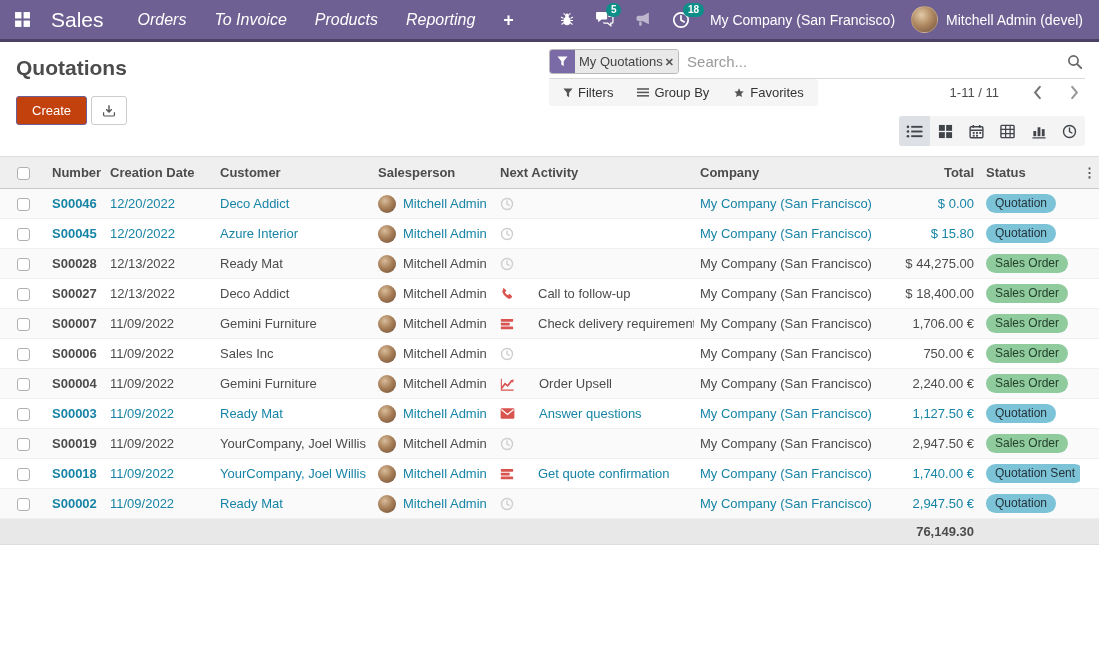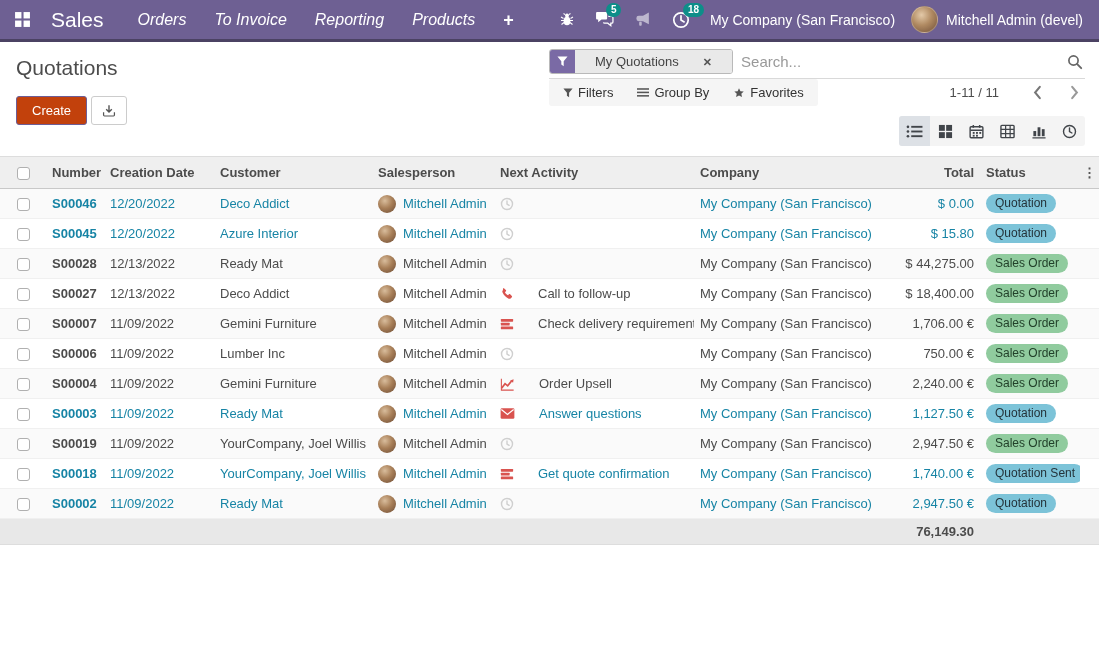--- a/index.html
+++ b/index.html
@@ -33,35 +33,35 @@
   .avatar-top {
     width:27px; height:27px; border-radius:50%; margin-right:8px; flex:none;
     background:radial-gradient(circle at 38% 32%, #e3c9a8 0%, #b08a62 45%, #6f4e37 100%);
     border:1px solid rgba(255,255,255,.25); cursor:pointer;
   }
   .nav-user { font-size:14px; cursor:pointer; white-space:nowrap; }
 
   
   .control { display:flex; padding-top:6px; }
   .cp-left { flex:1; min-width:0; padding:0 16px; }
-  .page-title { font-size:21px; font-weight:400; color:#4c4c4c; margin:8px 0 16px; }
+  .page-title { font-size:21px; font-weight:700; color:#4c4c4c; margin:8px 0 16px; }
   .btn-row { display:flex; align-items:stretch; }
   .btn-create {
     background:#c2410c; color:#fff; border:1px solid #6c5d96; border-radius:3px;
     font-size:13px; padding:6px 15px; cursor:pointer; font-family:inherit;
   }
   .btn-export {
     background:#fff; border:1px solid #cccccc; border-radius:3px; margin-left:4px;
     padding:5px 10px; cursor:pointer; display:flex; align-items:center;
   }
   .cp-right { width:550px; flex:none; padding-right:14px; }
   .searchbar { display:flex; align-items:center; border-bottom:1px solid #d9d9d9; padding:1px 0 4px; }
   .facet { display:flex; align-items:stretch; border:1px solid #b9b9b9; border-radius:3px; overflow:hidden; flex:none; cursor:pointer; }
   .facet-icon { background:#7a6aa5; display:flex; align-items:center; padding:0 7px; }
-  .facet-body { background:#e9e9e9; padding:4px 20px; color:#444; display:flex; gap:24px; align-items:flex-end; font-size:13px; }
+  .facet-body { background:#e9e9e9; padding:4px 4px; color:#444; display:flex; gap:2px; align-items:flex-end; font-size:13px; }
   .facet-x { font-weight:bold; color:#555; font-size:11px; cursor:pointer; }
   .search-input { border:none; outline:none; flex:1; font-size:15px; color:#6d28d9; padding:3px 8px; font-family:inherit; background:transparent; }
   .search-input::placeholder { color:#999; }
   .search-mag { cursor:pointer; display:flex; align-items:center; padding:0 2px; }
   .filter-row { display:flex; align-items:center; margin-top:0; }
   .filter-group { background:#f5f5f5; border-radius:3px; display:flex; padding:0 2px; }
   .filter-btn { display:flex; align-items:center; gap:5px; font-size:13px; color:#333; padding:6px 12px; cursor:pointer; white-space:nowrap; }
   .filter-spacer { flex:1; }
   .pager { display:flex; align-items:center; gap:18px; }
   .pager-value { font-size:13px; color:#4c4c4c; margin-right:10px; }
@@ -118,22 +118,22 @@
         <rect x="1" y="1" width="6" height="6" fill="#fff"></rect>
         <rect x="9" y="1" width="6" height="6" fill="#fff"></rect>
         <rect x="1" y="9" width="6" height="6" fill="#fff"></rect>
         <rect x="9" y="9" width="6" height="6" fill="#fff"></rect>
       </svg>
   </span>
   <span class="brand">Sales</span>
   <div class="nav-menu" id="nav-menu">
       <span class="nav-item">Orders</span>
       <span class="nav-item">To Invoice</span>
+      <span class="nav-item">Products</span>
       <span class="nav-item">Reporting</span>
-      <span class="nav-item">Products</span>
     </div>
   <span class="nav-plus">+</span>
   <div class="nav-spacer"></div>
   <div class="sys-icons">
     <span class="sys-icon">
       <svg width="16" height="17" viewBox="0 0 16 16">
           <g stroke="#fff" stroke-width="1.1" fill="none">
             <path d="M2 5.5l2.5 1.5M2 9h3M2.5 13l2.5-2M14 5.5L11.5 7M14 9h-3M13.5 13l-2.5-2"></path>
             <path d="M5.8 3.2L4.6 1.8M10.2 3.2l1.2-1.4"></path>
           </g>
@@ -456,21 +456,21 @@
         </td>
     <td>My Company (San Francisco)</td>
     <td class="total">1,706.00 €</td>
     <td><span class="badge success">Sales Order</span></td>
     <td></td>
   </tr>
   <tr class="dark">
     <td class="cb-cell"><span class="cb"></span></td>
     <td class="num">S00006</td>
     <td>11/09/2022</td>
-    <td>Lumber Inc</td>
+    <td>Sales Inc</td>
     <td>
           <span class="sp-cell">
             <span class="avatar-sm"></span>
             <span>Mitchell Admin</span>
           </span>
         </td>
     <td>
           <span class="act-cell">
             <span class="act-icon">
               <svg width="14" height="14" viewBox="0 0 16 16">

